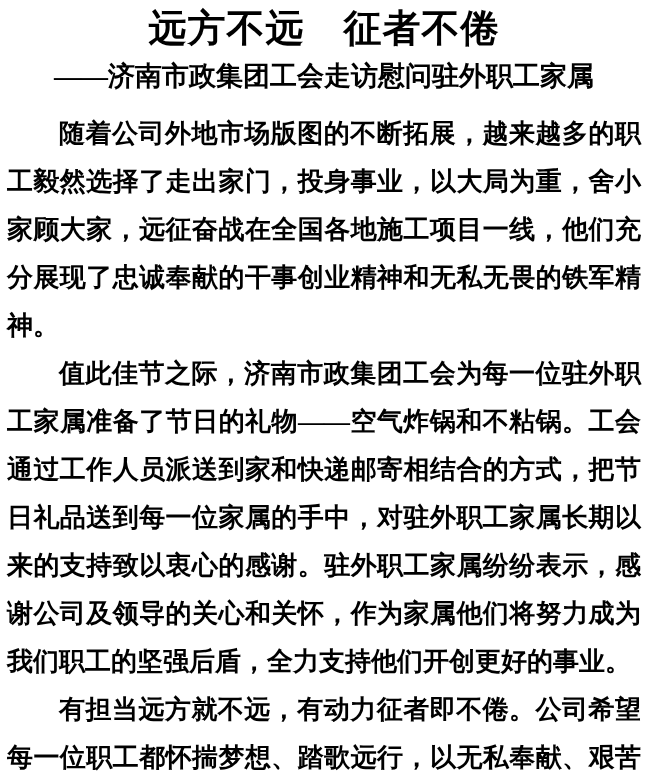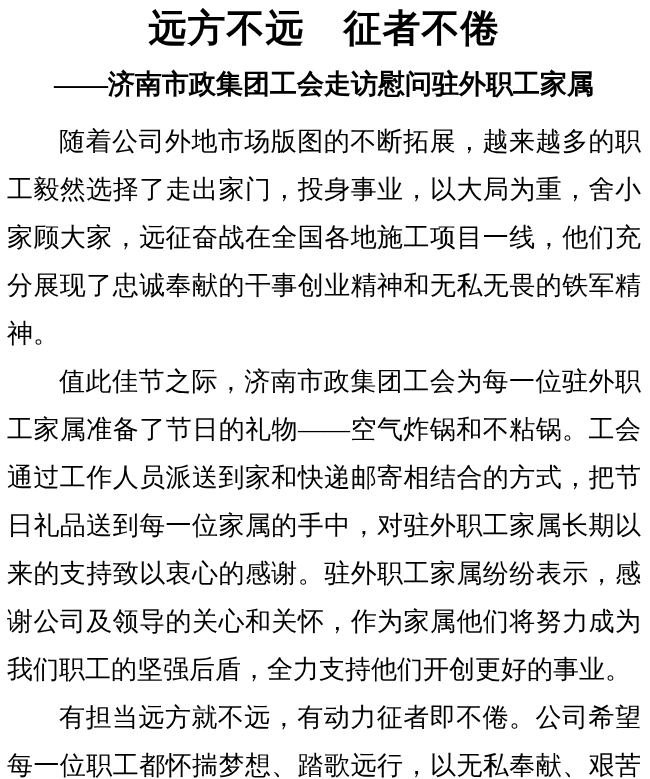--- a/index.html
+++ b/index.html
@@ -25,35 +25,35 @@
   .doc-title {
     margin: 2px 0 0 0;
     font-size: 38px;
     line-height: 46px;
     font-weight: bold;
     text-align: center;
     letter-spacing: 1px;
     color: #000000;
   }
   .doc-subtitle {
-    margin: 16px 0 0 0;
+    margin: 8px 0 0 0;
     font-size: 27px;
     line-height: 34px;
     font-weight: bold;
     text-align: center;
     color: #000000;
   }
   .doc-body {
     margin-top: 17px;
   }
   .body-para {
     margin: 0;
     font-size: 26px;
     line-height: 48px;
-    font-weight: normal;
+    font-weight: bold;
     text-align: justify;
     text-justify: inter-ideograph;
     text-indent: 2em;
     color: #000000;
     word-break: break-all;
   }
 </style>
 </head>
 <body>
 

